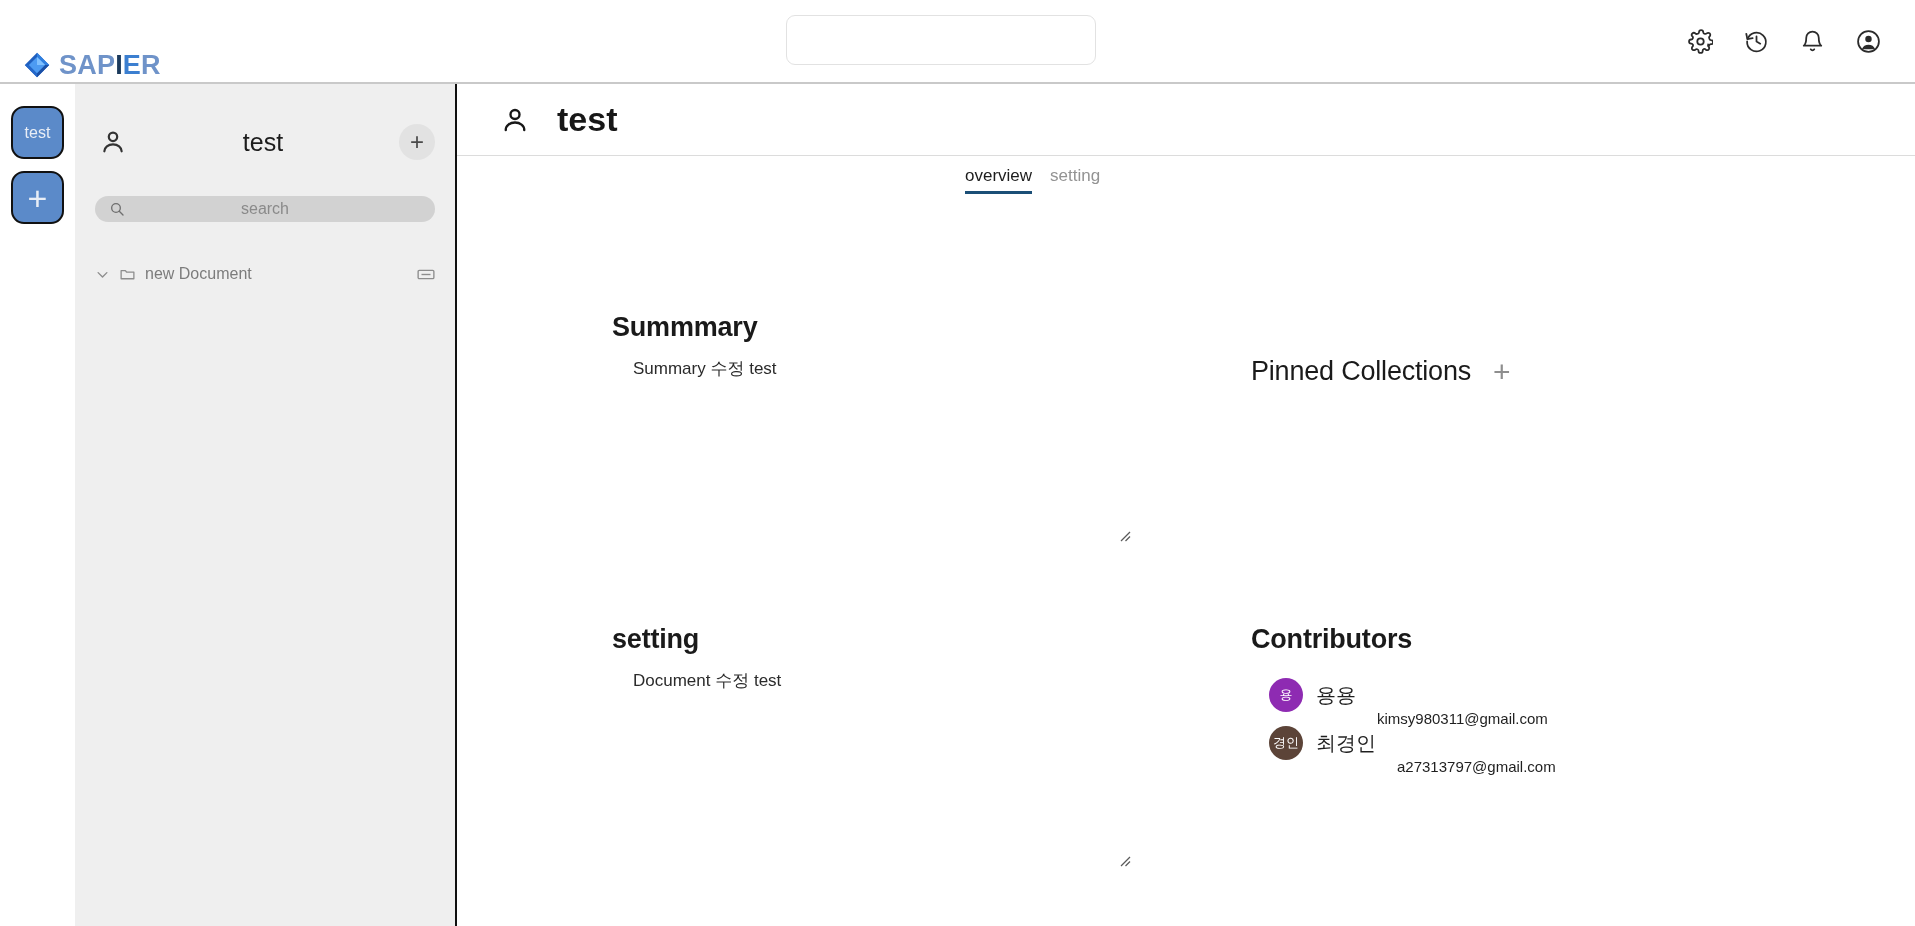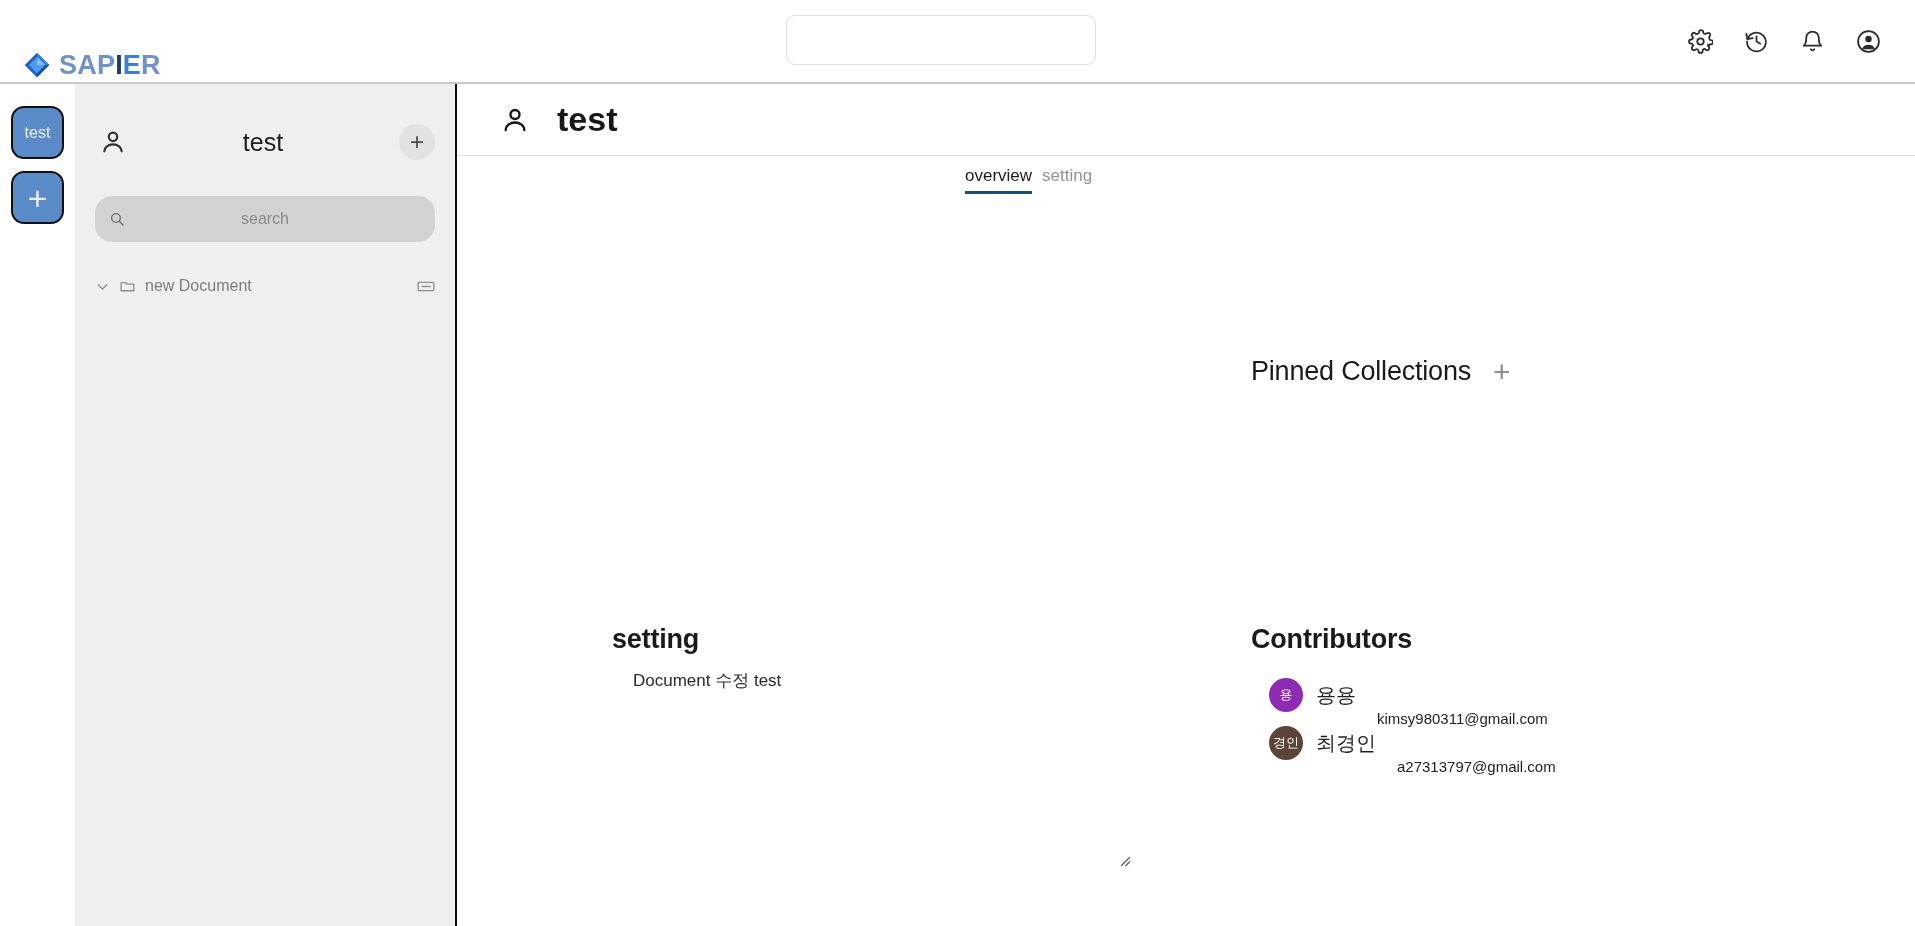--- a/index.html
+++ b/index.html
@@ -104,22 +104,22 @@
   }
   .sb-add {
     width: 36px; height: 36px; border-radius: 50%;
     background: #e2e2e2; border: none;
     display: flex; align-items: center; justify-content: center;
     color: #4a4a4a; font-size: 24px; font-weight: 300;
     cursor: pointer; line-height: 1;
     font-family: "Liberation Sans", sans-serif;
   }
   .sb-searchwrap {
-    margin: 32px 20px 0 20px;
-    height: 46px; border-radius: 17px;
+    margin: 32px 20px 8px 20px;
+    height: 26px; border-radius: 17px;
     background: #d2d2d2;
     display: flex; align-items: center;
     position: relative;
   }
   .sb-searchwrap .mag {
     position: absolute; left: 14px; width: 16px; height: 16px;
     color: #6f6f6f;
   }
   .sb-search {
     width: 100%; height: 100%;
@@ -148,21 +148,21 @@
   .main-head {
     height: 72px; min-height: 72px;
     display: flex; align-items: center;
     padding-left: 43px;
     border-bottom: 1px solid #dcdcdc;
     gap: 27px;
   }
   .mh-person { width: 30px; height: 30px; color: #171717; display:block; }
   .mh-title { font-size: 34px; font-weight: bold; color: #171717; }
 
-  .tabs { display: flex; align-items: flex-start; gap: 10px; padding: 10px 0 0 508px; }
+  .tabs { display: flex; align-items: flex-start; gap: 18px; padding: 10px 0 0 508px; }
   .tab {
     font-size: 17px; color: #939393;
     padding-bottom: 5px; cursor: pointer;
     border-bottom: 3px solid transparent;
   }
   .tab.active { color: #1d1d1d; border-bottom-color: #1b4f77; }
 
   .panels {
     flex: 1; position: relative;
     padding: 0;
@@ -305,20 +305,30 @@
       <div class="mh-title">test</div>
     </div>
 
     <div class="tabs">
       <div class="tab active">overview</div>
       <div class="tab">setting</div>
     </div>
 
     <div class="panels">
 
+      <div class="sec" style="left:155px; top:118px; width:520px;">
+        <div class="sec-title">Summmary</div>
+        <div class="sec-body">Summary 수정 test</div>
+        <div class="resize-grip" style="left:504px; top:215px;">
+          <svg viewBox="0 0 16 16" stroke="currentColor" stroke-width="1.3">
+            <line x1="14" y1="5" x2="5" y2="14"></line>
+            <line x1="14" y1="9.5" x2="9.5" y2="14"></line>
+          </svg>
+        </div>
+      </div>
 
       <div class="sec" style="left:794px; top:118px; width:520px;margin-top:44px;">
         <div class="titlerow">
           <div class="sec-title light">Pinned Collections</div>
           <div class="plus-sm">+</div>
         </div>
       </div>
 
       <div class="sec" style="left:155px; top:430px; width:520px;">
         <div class="sec-title">setting</div>

